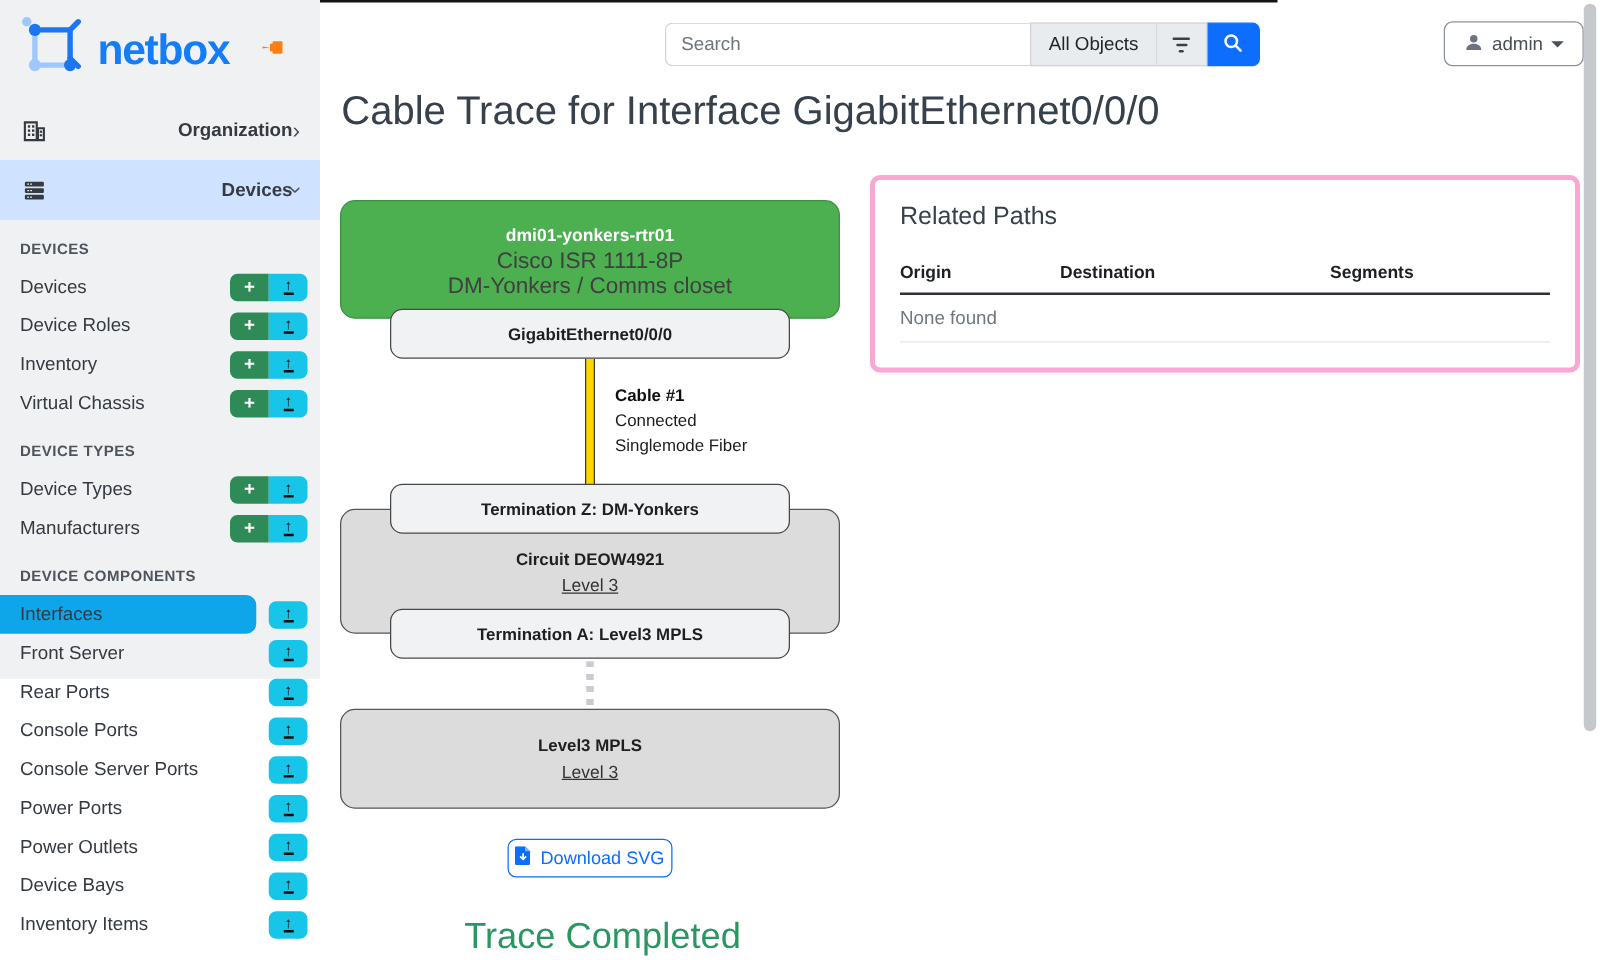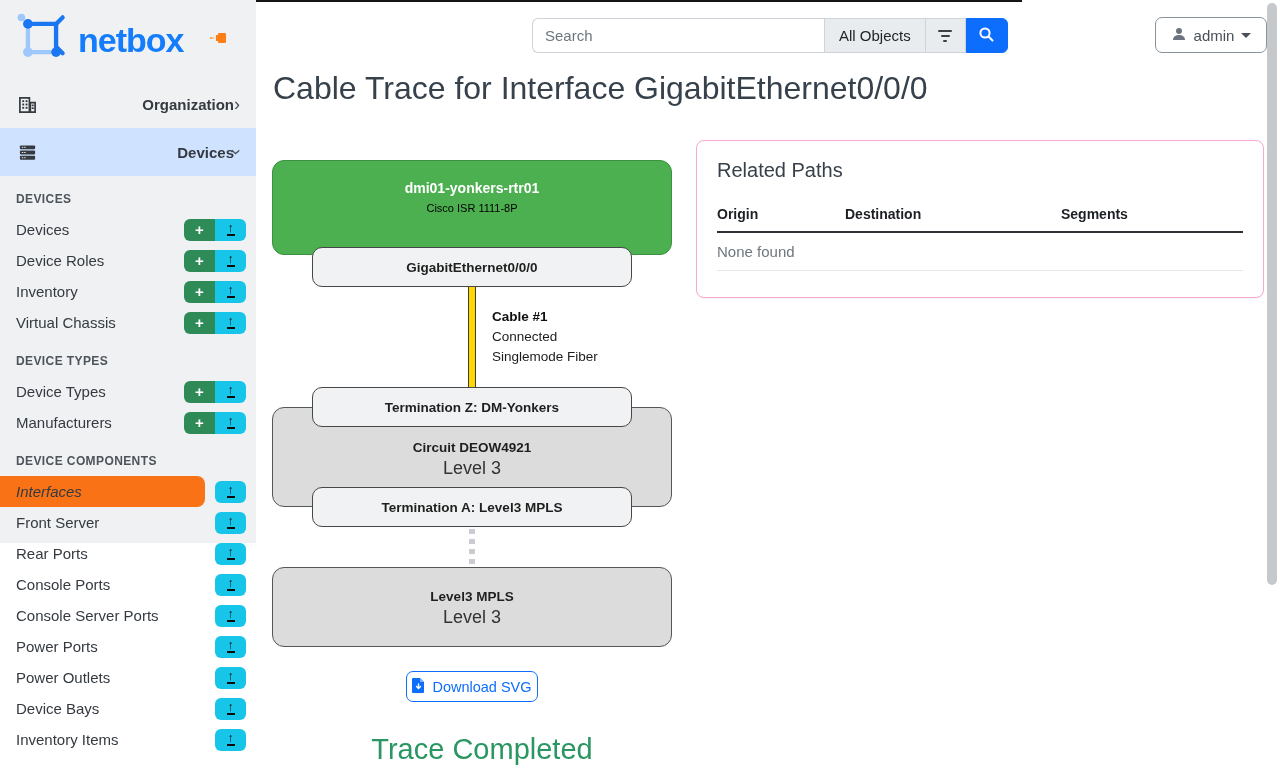--- a/index.html
+++ b/index.html
@@ -15,21 +15,21 @@
   .pin { margin-left:26px; cursor:pointer; }
   .nav-row { height:48px; display:flex; align-items:center; padding:0 16px; cursor:pointer; }
   .nav-row.active { background:#cfe2ff; }
   .nav-row .nav-icon { width:22px; margin-right:14px; display:flex; justify-content:center; }
   .nav-row .nav-label { font-size:15px; font-weight:bold; color:#343a40; flex:1;text-align:right; }
   .nav-chev { color:#495057; font-size:18px; line-height:1; }
   .chev-down { display:inline-block; transform:rotate(90deg); }
   .grp-heading { margin:16px 16px 8px; font-size:12px; font-weight:bold; color:#4d545b; letter-spacing:.4px; }
   .side-item { height:31px; display:flex; align-items:center; padding-left:16px; padding-right:10px; }
   .side-item .lbl { flex:1; font-size:15px; color:#343a40; cursor:pointer; }
-  .side-item.active .hl { background:#f97316; border-radius:0 8px 8px 0;font-style:italic; }
+  .side-item.active .hl { background:#0ea5e9; border-radius:0 8px 8px 0; }
   .side-item .hl { flex:1; height:31px; display:flex; align-items:center; margin-left:-16px; padding-left:16px; margin-right:10px; }
   .btn-grp { display:flex; }
   .mini-btn { width:31px; height:22px; display:flex; align-items:center; justify-content:center; cursor:pointer; border:none; }
   .add-btn { background:#2e8b57; color:#fff; font-size:15px; font-weight:bold; border-radius:6px 0 0 6px; }
   .imp-btn { background:#17c5e8; border-radius:0 6px 6px 0; }
   .imp-btn.solo { border-radius:6px; }
   .upl-glyph { font-size:12px; font-weight:bold; color:#0b0b0b; border-bottom:2px solid #0b0b0b; line-height:11px; padding:0 1px; }
 
   
   .main { position:relative; width:1024px; height:768px; background:#fff; }
@@ -58,48 +58,48 @@
   .caret { width:0; height:0; border-left:5px solid transparent; border-right:5px solid transparent;
     border-top:5px solid #495057; }
 
   .page-title { position:absolute; left:17px; top:70px; font-size:32px; font-weight:normal; color:#37414b; }
 
   
   .node { position:absolute; border-radius:12px; text-align:center; }
   .devbox { left:16px; top:160px; width:400px; height:95px; background:#4caf50;
     border:1px solid #3d9142; padding-top:17px; z-index:1; cursor:pointer; }
   .devbox .t1 { color:#fff; font-weight:bold; font-size:14px; line-height:20px; }
-  .devbox .t2 { color:#000000; font-size:11px; line-height:20px; }
+  .devbox .t2 { color:#404040; font-size:18px; line-height:20px; }
   .portbox { left:56px; width:320px; height:40px; background:#f1f2f3; border:1px solid #474747;
     border-radius:10px; display:flex; align-items:center; justify-content:center;
     font-size:13.5px; font-weight:bold; color:#1f1f1f; z-index:3; cursor:pointer; }
   .iface { top:247px; }
   .termz { top:387px; }
   .terma { top:487px; }
   .cable-line { position:absolute; left:212px; top:287px; width:8px; height:101px;
     background:#ffd700; border-left:1.5px solid #3a3a3a; border-right:1.5px solid #3a3a3a; z-index:0; }
   .cable-info { position:absolute; left:236px; top:307px; z-index:2; cursor:pointer; }
   .cable-info .c1 { font-size:13.5px; font-weight:bold; color:#101010; line-height:20px; }
   .cable-info .c2 { font-size:13.5px; color:#1c1c1c; line-height:20px; }
   .bigbox { left:16px; width:400px; background:#dcdcdc; border:1px solid #565656; z-index:2; cursor:pointer; }
   .circuit { top:407px; height:100px; padding-top:30px; }
   .farend  { top:567px; height:80px; padding-top:19px; }
   .bigbox .t1 { font-size:13.5px; font-weight:bold; color:#1f1f1f; line-height:20px; }
-  .bigbox .t2 { font-size:18px; color:#333; line-height:20px; }
+  .bigbox .t2 { font-size:14px; color:#333; line-height:20px;text-decoration:underline; }
   .dotline { position:absolute; left:213px; top:529px; width:6px; height:38px;
     background:repeating-linear-gradient(to bottom,#c9ccd0 0 5px,transparent 5px 10px); }
   .dl-btn { position:absolute; left:150px; top:671px; width:132px; height:31px; background:#fff;
     border:1px solid #0d6efd; border-radius:7px; color:#0d6efd; font-size:14.5px;
     display:flex; align-items:center; justify-content:center; gap:7px; cursor:pointer; }
   .trace-status { position:absolute; left:0; top:733px; width:432px; text-align:center;
     font-size:29px; color:#2a9662;padding-left:20px; }
 
   
   .card { position:absolute; left:440px; top:140px; width:568px; height:158px; background:#fff;
-    border:1px solid #f9a8d4; border-radius:8px; box-shadow:0 1px 2px rgba(0,0,0,.05); padding:18px 20px; }
+    border:4px solid #f9a8d4; border-radius:8px; box-shadow:0 1px 2px rgba(0,0,0,.05); padding:18px 20px; }
   .card h2 { font-size:20px; font-weight:normal; color:#37404a; margin-bottom:20px; }
   .rp-table { width:100%; border-collapse:collapse; }
   .rp-table th { text-align:left; font-size:14px; color:#1c2025; padding:4px 0 9px;
     border-bottom:2px solid #2f3337; }
   .rp-table th:nth-child(1){width:128px}.rp-table th:nth-child(2){width:216px}
   .rp-table td { font-size:15px; color:#6f777e; padding:10px 0; border-bottom:1px solid #e4e7ea; }
 
   .scroll-thumb { position:absolute; left:1011px; top:3px; width:10px; height:582px;
     background:#c6c9cc; border-radius:5px; cursor:pointer; }
 </style>
@@ -328,20 +328,21 @@
     </span>
     <span class="uname">admin</span>
     <span class="caret"></span>
   </button>
 
   <h1 class="page-title">Cable Trace for Interface GigabitEthernet0/0/0</h1>
 
   <div class="node devbox">
     <div class="t1">dmi01-yonkers-rtr01</div>
     <div class="t2">Cisco ISR 1111-8P</div>
+    <div class="t2">DM-Yonkers / Comms closet</div>
   </div>
   <div class="node portbox iface">GigabitEthernet0/0/0</div>
 
   <div class="cable-line"></div>
   <div class="cable-info">
     <div class="c1">Cable #1</div>
     <div class="c2">Connected</div>
     <div class="c2">Singlemode Fiber</div>
   </div>
 

